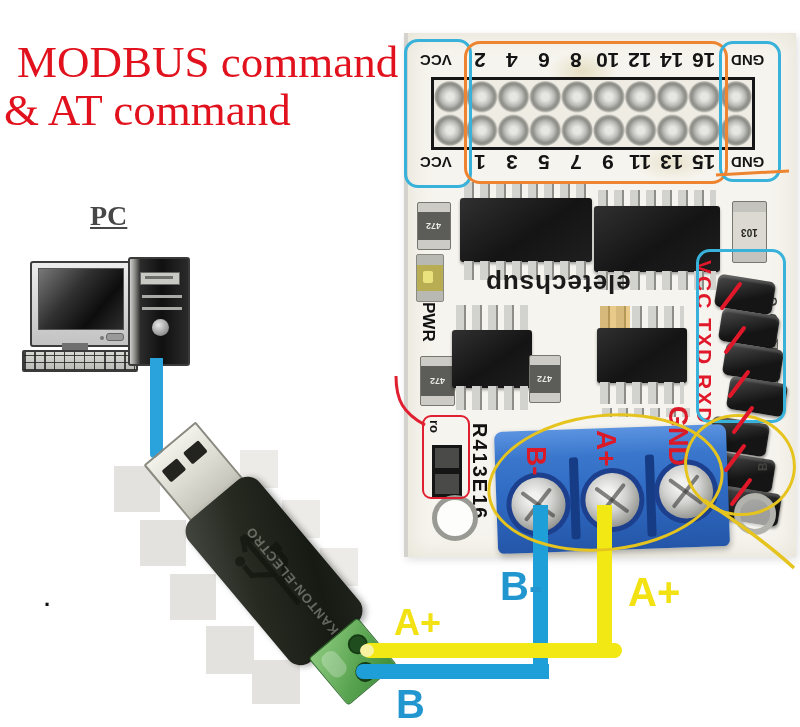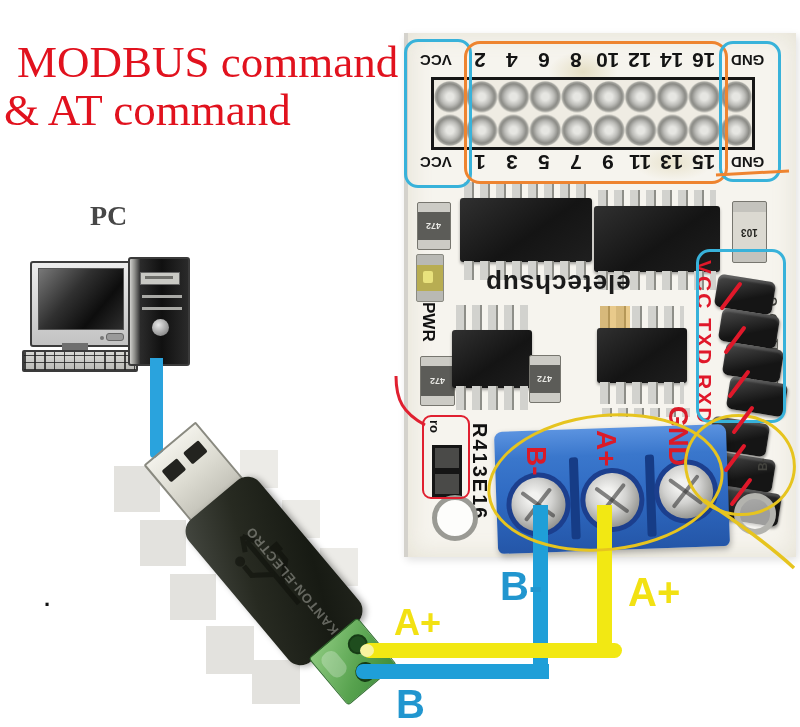--- a/index.html
+++ b/index.html
@@ -7,21 +7,21 @@
        font-family:"Liberation Sans",sans-serif;}
   .abs{position:absolute;}
   .flip{display:inline-block;transform:rotate(180deg);}
   .vt{writing-mode:vertical-rl;}
   .vtf{writing-mode:vertical-rl;transform:rotate(180deg);}
 
   
   .title{color:#e1121e;font-family:"Liberation Serif",serif;font-size:45px;white-space:nowrap;}
 
   
-  .pc-label{color:#474747;font-family:"Liberation Serif",serif;font-size:28px;font-weight:600;}
+  .pc-label{color:#474747;font-family:"Liberation Serif",serif;font-size:28px;font-weight:600;text-decoration:underline;}
   .monitor{left:30px;top:261px;width:100px;height:82px;border:2px solid #3c3c3c;border-radius:3px;
            background:linear-gradient(180deg,#ececec,#c2c2c2);}
   .screen{left:6px;top:5px;width:84px;height:60px;border:1px solid #555;
           background:linear-gradient(130deg,#787878 0%,#303030 40%,#0d0d0d 70%,#2e2e2e 100%);}
   .mon-pill{right:8px;bottom:4px;width:16px;height:6px;background:#9a9a9a;border-radius:3px;border:1px solid #666;}
   .mon-dot{right:28px;bottom:5px;width:4px;height:4px;background:#777;border-radius:50%;}
   .stand{left:62px;top:343px;width:26px;height:9px;background:#6f6f6f;}
   .kb{left:22px;top:350px;width:112px;height:18px;border:2px solid #3a3a3a;border-radius:2px;
       background:
         repeating-linear-gradient(90deg,rgba(30,30,30,.8) 0 1.5px,rgba(0,0,0,0) 1.5px 10px),

